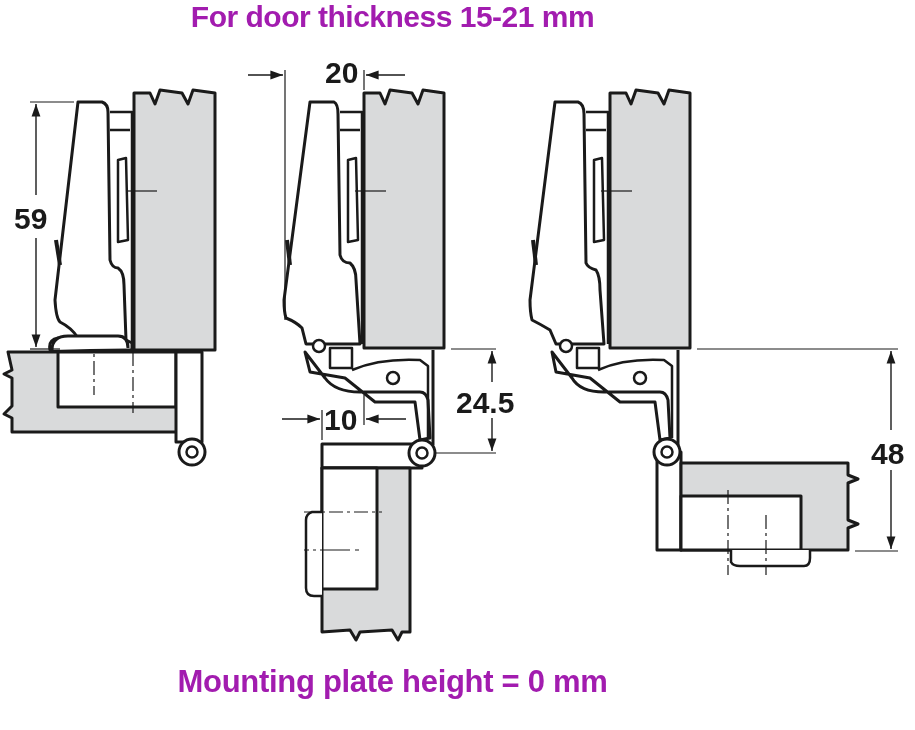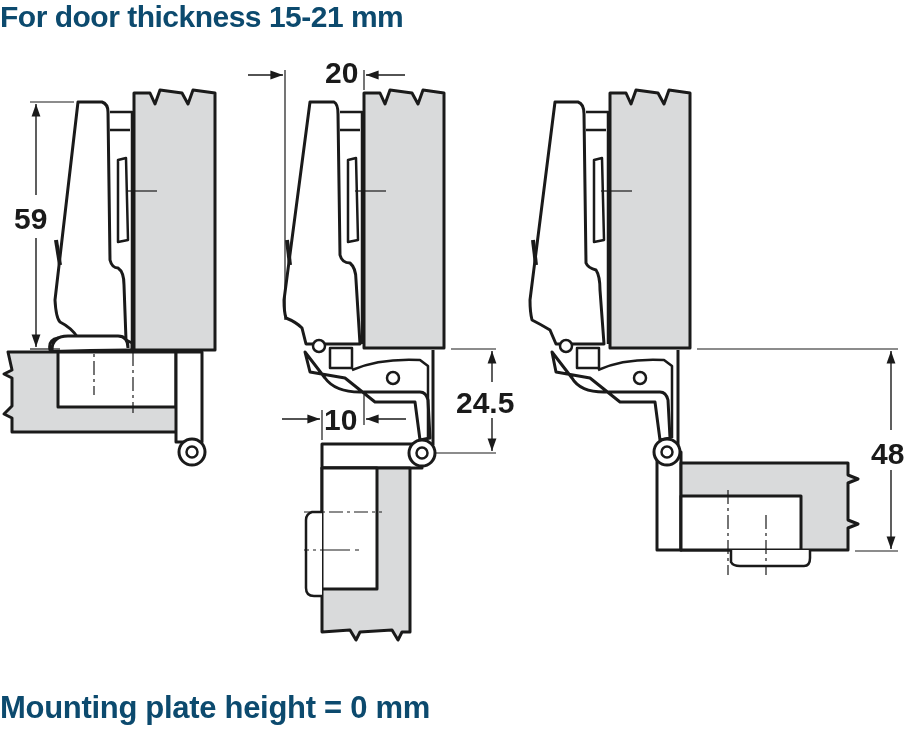--- a/index.html
+++ b/index.html
@@ -1,19 +1,19 @@
 <!DOCTYPE html>
 <html><head>
   <meta charset="utf-8">
   <style>
     html, body { margin: 0; padding: 0; background: #ffffff; }
     body { width: 915px; height: 730px; position: relative; overflow: hidden; font-family: "Liberation Sans", sans-serif; }
-    .title { position: absolute; left: 0; width: 785px; text-align: left; font-weight: bold; color: #0c4a6e; }
+    .title { position: absolute; left: 0; width: 785px; text-align: center; font-weight: bold; color: #a21caf; }
     #top-title { top: 0px; font-size: 30px; letter-spacing: -0.5px; }
-    #bottom-title { top: 690px; font-size: 31px; letter-spacing: -0.3px; }
+    #bottom-title { top: 664px; font-size: 31px; letter-spacing: -0.3px; }
     svg { position: absolute; left: 0; top: 0; }
     .dim { font-family: "Liberation Sans", sans-serif; font-weight: bold; font-size: 30px; fill: #1a1a1a; }
   </style>
 </head>
 <body>
 
 <div id="top-title" class="title">For door thickness 15-21 mm</div>
 
 <svg width="915" height="730" viewBox="0 0 915 730">
   <defs>

